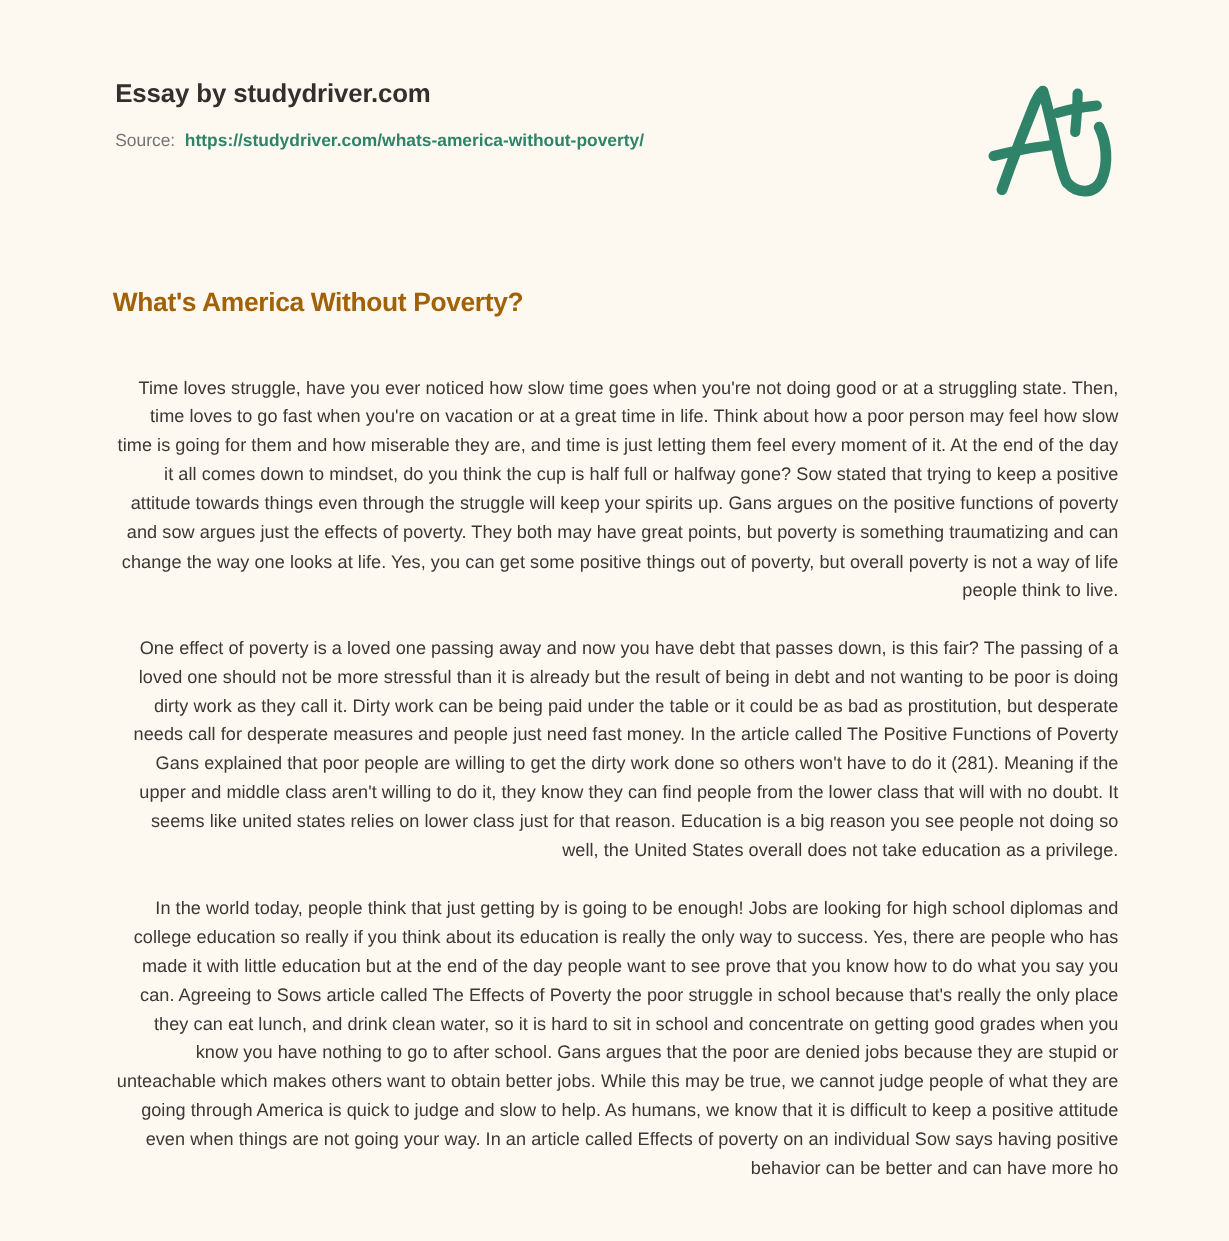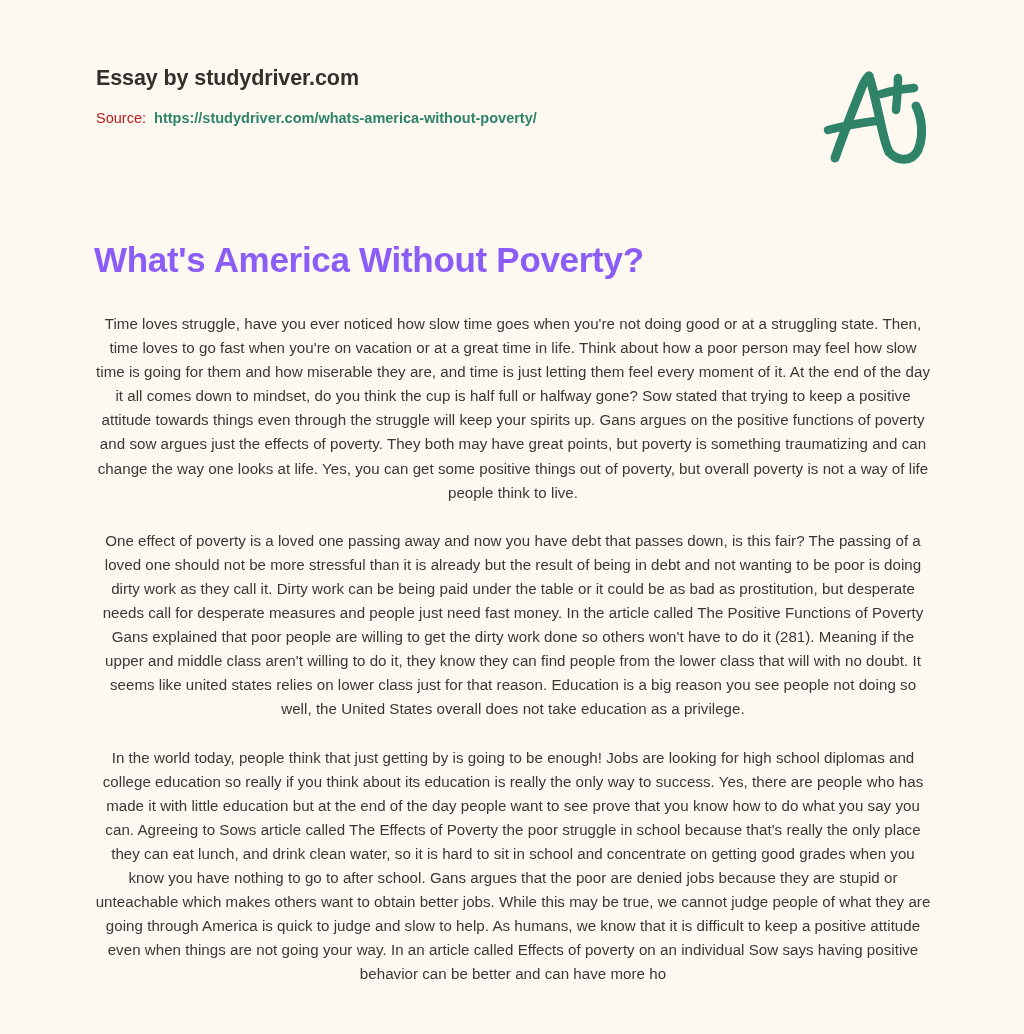--- a/index.html
+++ b/index.html
@@ -53,21 +53,21 @@
   .source-line {
     margin: 0;
     margin-top: 16px;
     font-size: 14.5px;
     line-height: 1.4;
     color: #8b8784;
     white-space: nowrap;
   }
 
   .source-label {
-    color: #b91c1c;
+    color: #737373;
   }
 
   .source-url {
     color: #2e8369;
     text-decoration: none;
     font-weight: bold;
   }
 
   
   .logo {
@@ -82,41 +82,41 @@
     width: 132px;
     height: 112px;
   }
 
   
   .doc-title {
     position: absolute;
     left: 94px;
     top: 238px;
     margin: 0;
-    font-size: 35px;
+    font-size: 22px;
     font-weight: bold;
-    color: #8b5cf6;
+    color: #a16207;
     letter-spacing: -0.3px;
     line-height: 1.25;
   }
 
   
   .body-copy {
     position: absolute;
     left: 94px;
     top: 312px;
     width: 838px;
   }
 
   .body-copy p {
     margin: 0 0 24px 0;
     font-size: 15.1px;
     line-height: 24.1px;
     color: #3b3733;
-    text-align: center;
+    text-align: right;
     letter-spacing: 0.04px;
   }
   .body-copy p:last-child {
     margin-bottom: 16px;
   }
 </style>
 </head>
 <body>
 
 <div class="page">

